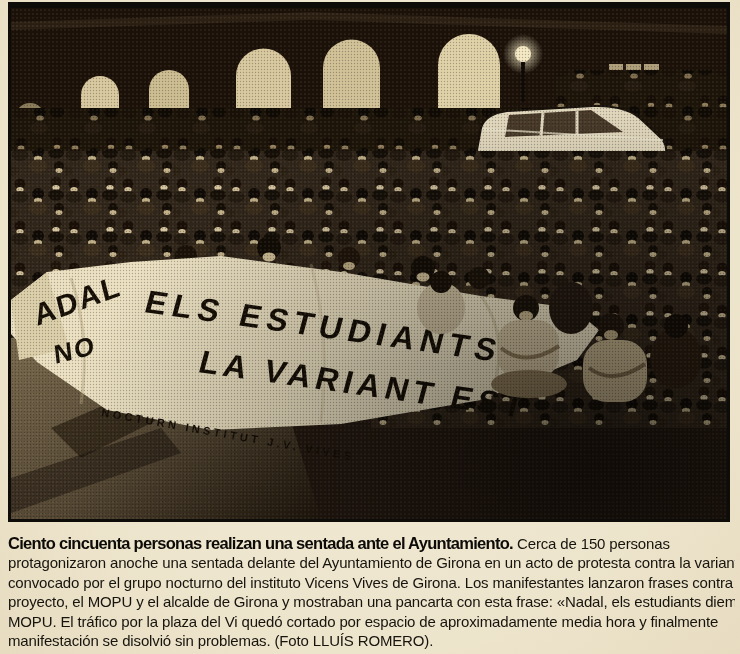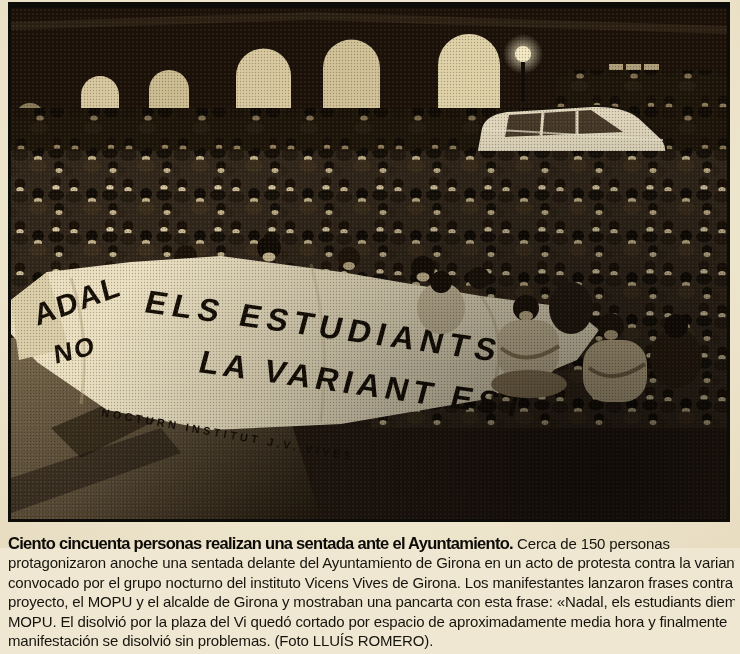--- a/index.html
+++ b/index.html
@@ -2,21 +2,21 @@
 <html><head>
 <meta charset="utf-8">
 <style>
   html,body{margin:0;padding:0;}
   body{
     width:740px;height:654px;overflow:hidden;
     background:#efe7d2;
     font-family:"Liberation Sans",sans-serif;
   }
   .clipping{
-    position:relative;width:740px;height:548px;
+    position:relative;width:740px;height:654px;
     background:radial-gradient(ellipse at 50% 40%, #f3ecd9 0%, #ede4cc 70%, #e7dcc0 100%);
   }
   .photo{
     position:absolute;left:8px;top:2px;
     width:716px;height:511px;
     border:3px solid #0e0c08;border-top-width:6px;
     background:#261a0e;
     overflow:hidden;
   }
   .photo svg{display:block;}
@@ -190,17 +190,17 @@
       <rect x="0" y="0" width="716" height="511" fill="url(#dots)" opacity="0.28"></rect>
       <rect x="0" y="0" width="716" height="511" fill="url(#vig)"></rect>
     </svg>
   </div>
 
   <div class="caption">
     <div class="cap-line"><span class="lead-bold">Ciento cincuenta personas realizan una sentada ante el Ayuntamiento.</span><span> Cerca de 150 personas</span></div>
     <div class="cap-line">protagonizaron anoche una sentada delante del Ayuntamiento de Girona en un acto de protesta contra la variante</div>
     <div class="cap-line">convocado por el grupo nocturno del instituto Vicens Vives de Girona. Los manifestantes lanzaron frases contra e</div>
     <div class="cap-line">proyecto, el MOPU y el alcalde de Girona y mostraban una pancarta con esta frase: «Nadal, els estudiants diem no</div>
-    <div class="cap-line">MOPU. El disolvió por la plaza del Vi quedó cortado por espacio de aproximadamente media hora y finalmente</div>
+    <div class="cap-line">MOPU. El tráfico por la plaza del Vi quedó cortado por espacio de aproximadamente media hora y finalmente</div>
     <div class="cap-line">manifestación se disolvió sin problemas. (Foto LLUÍS ROMERO).</div>
   </div>
 
 </div>
 
 </body></html>

